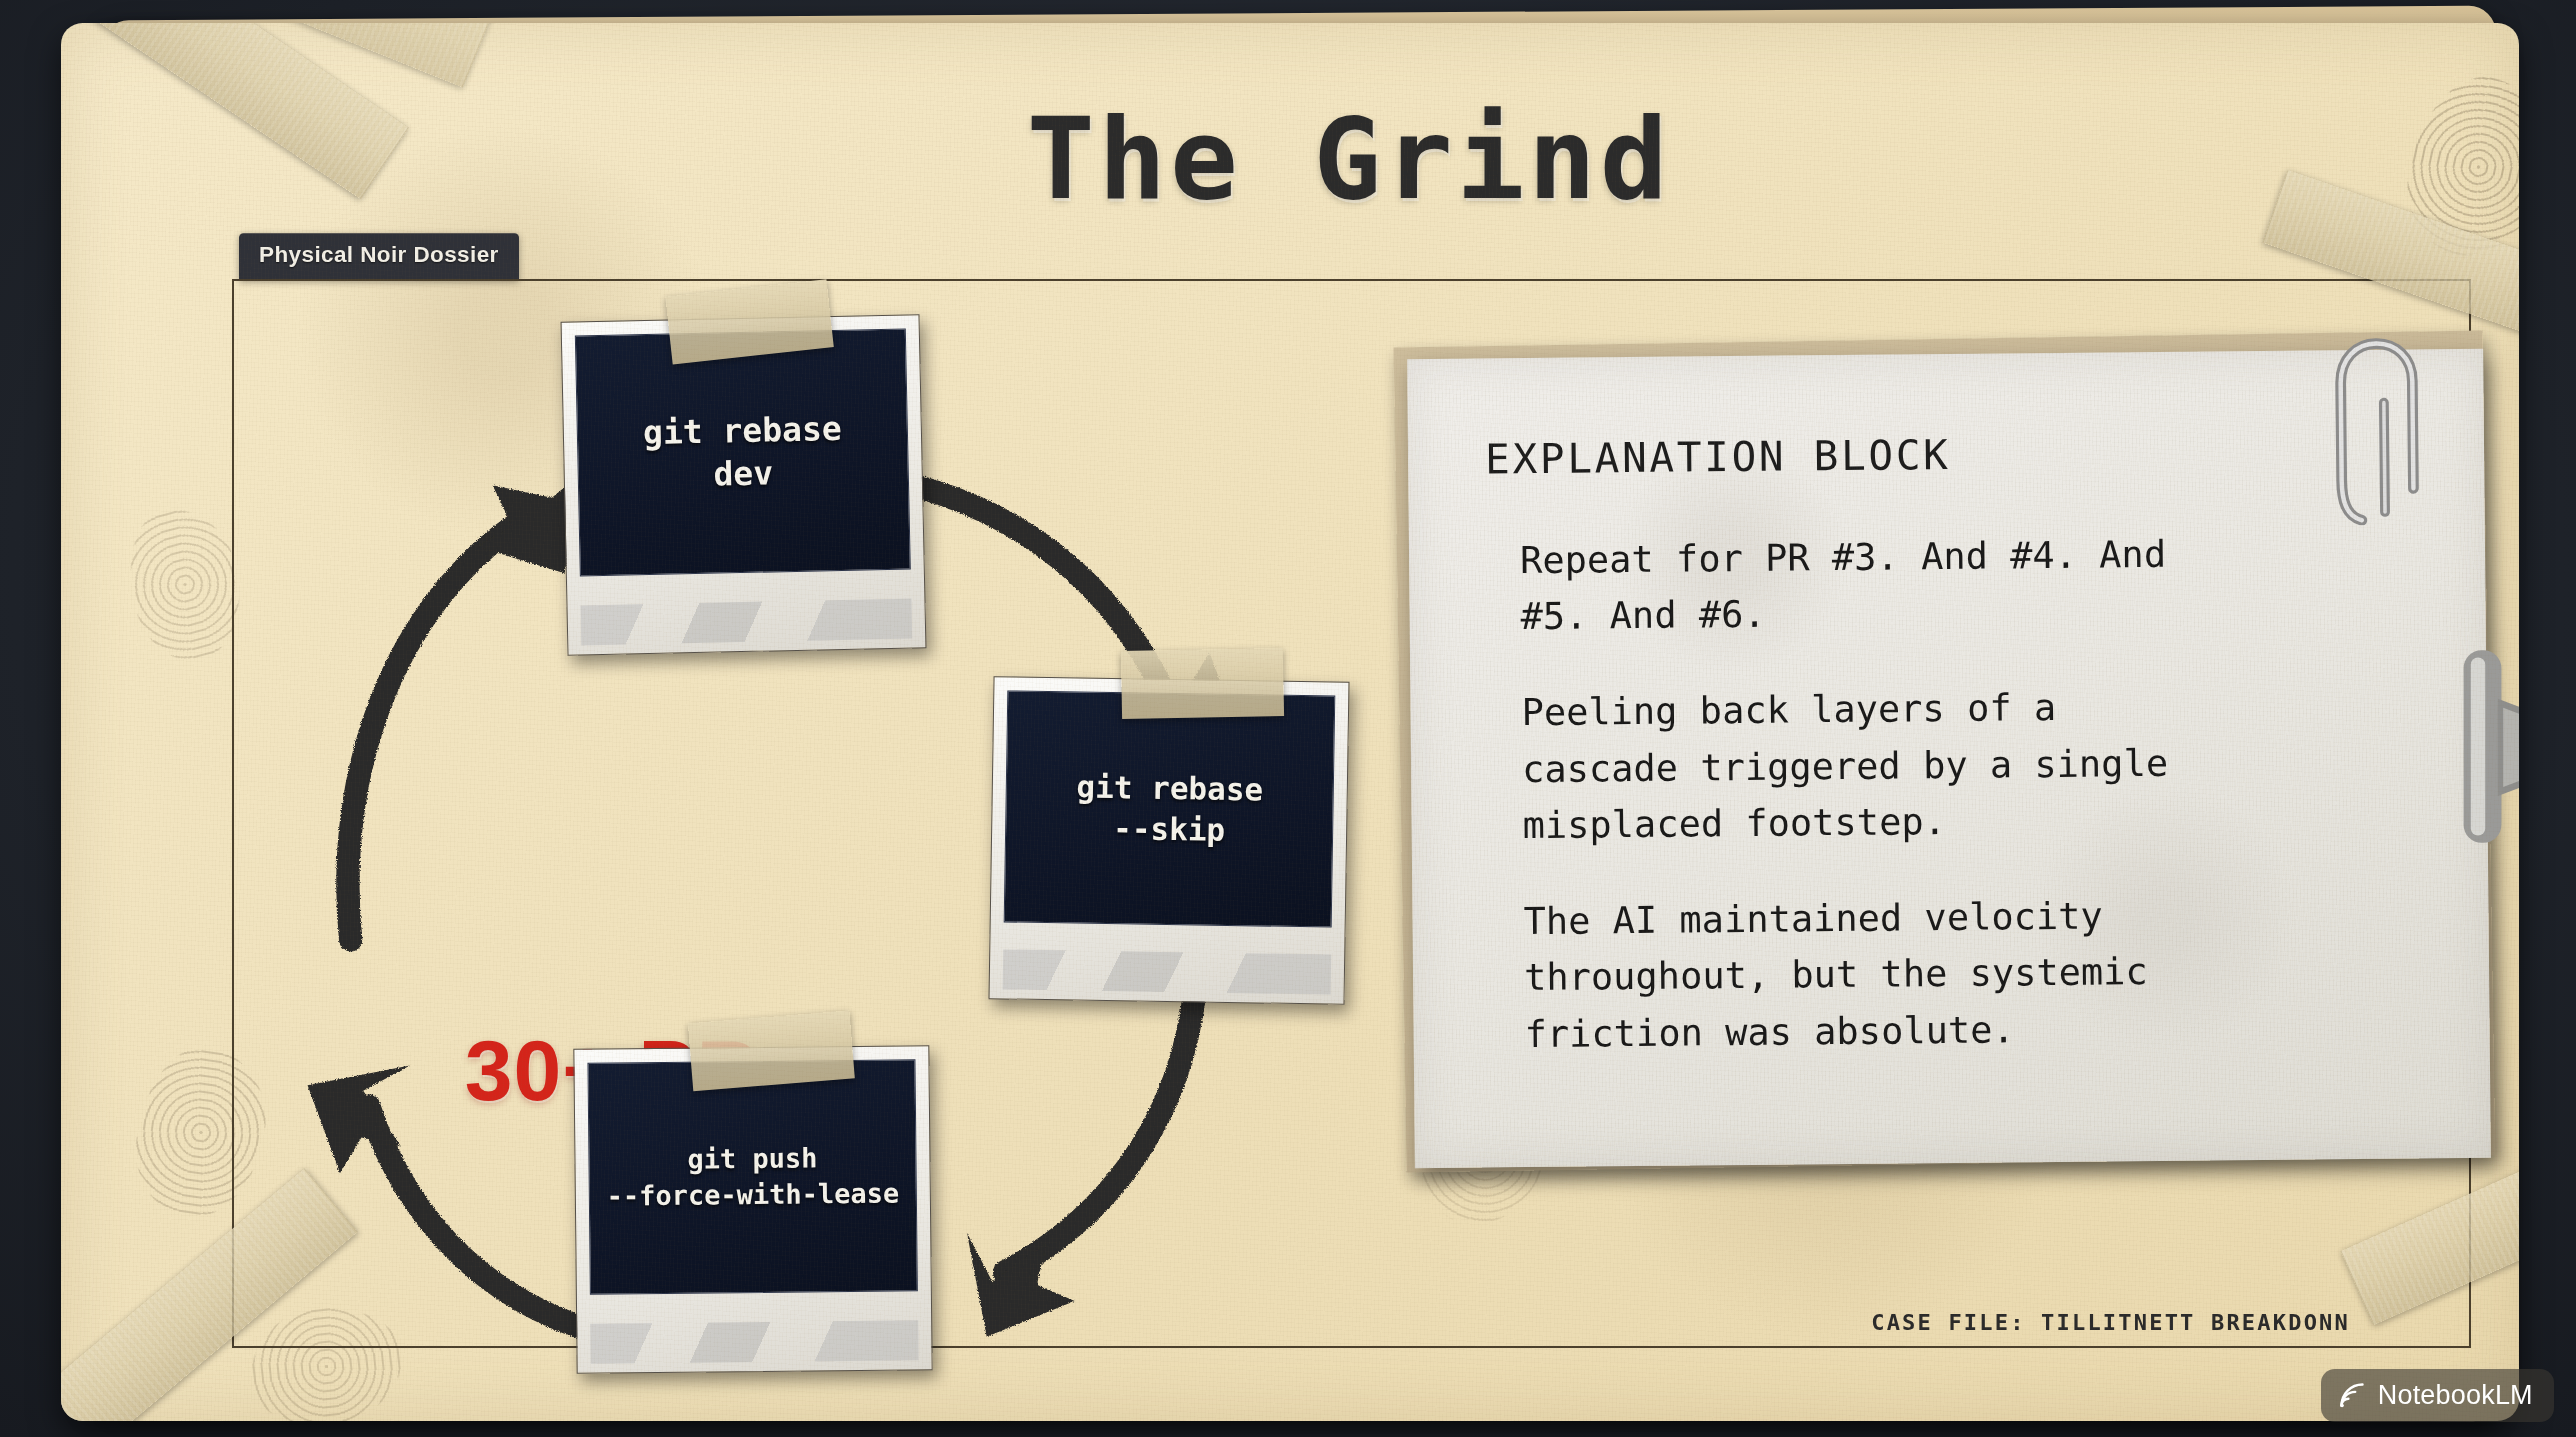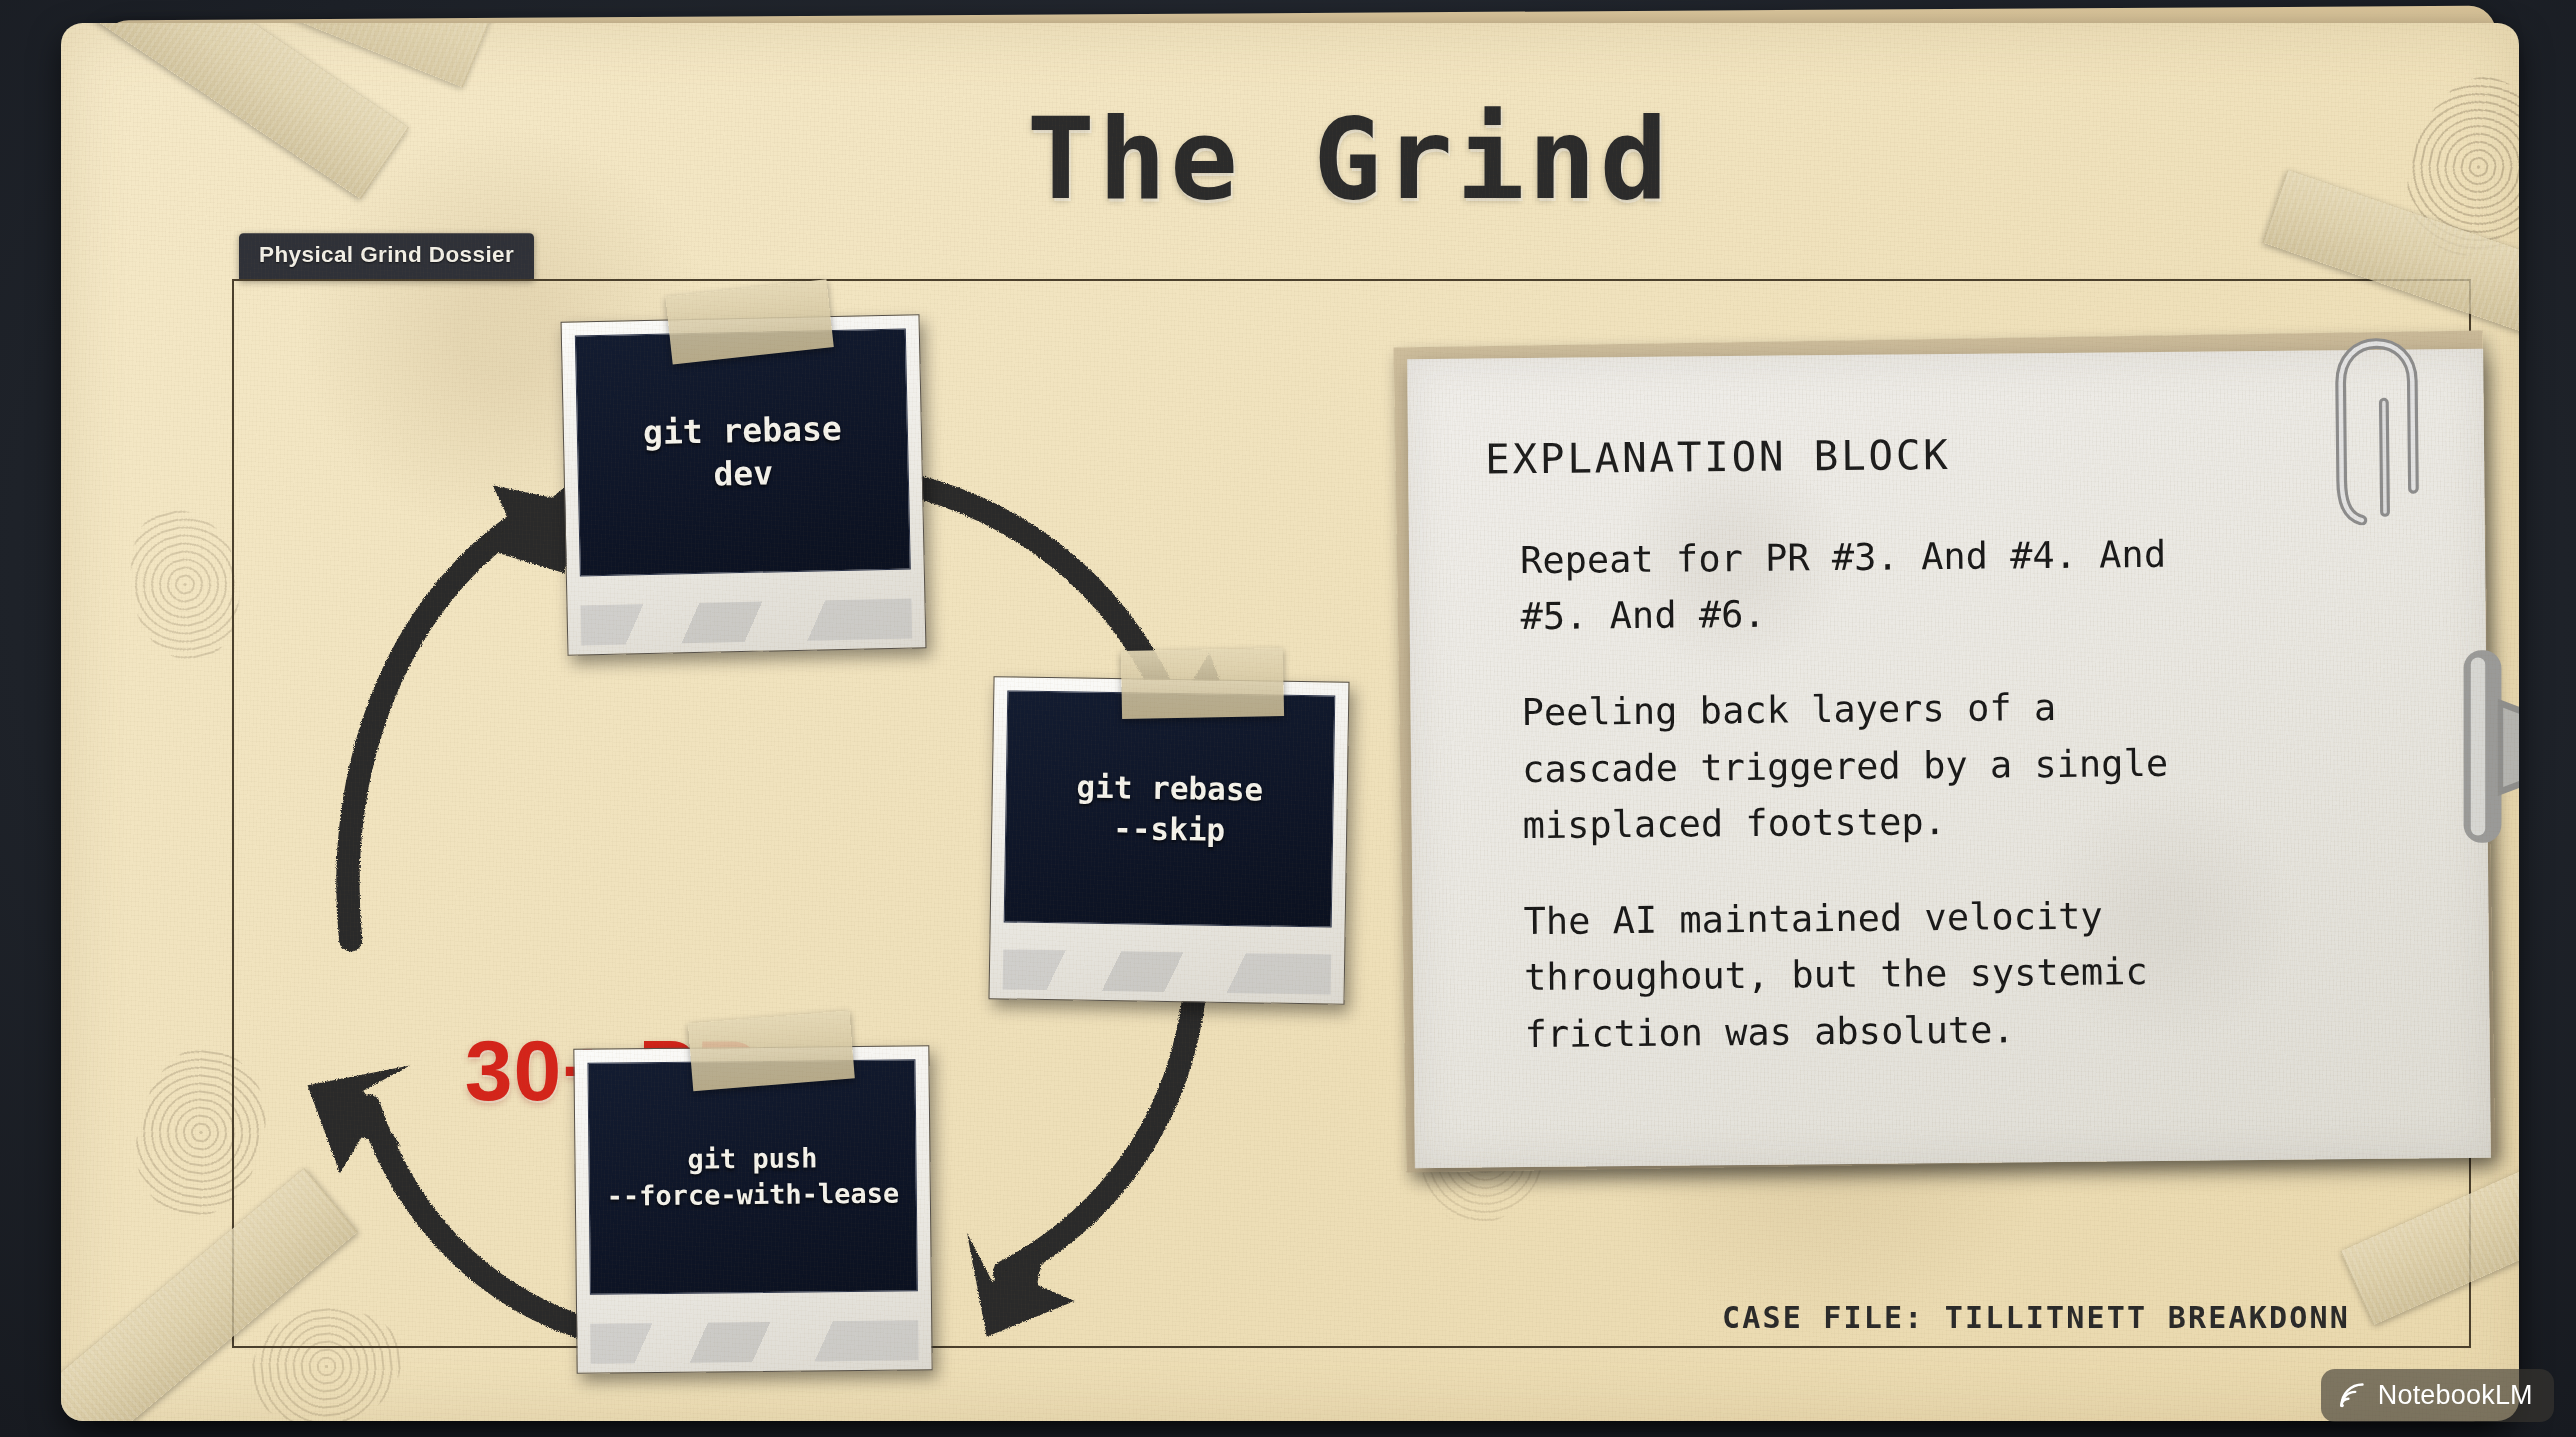--- a/index.html
+++ b/index.html
@@ -239,21 +239,21 @@
   }
   
   #binder-clip {
     position:absolute; left:2390px; top:620px; width:189px; height:207px;
   }
 
   
   #case-file {
     position:absolute; right:169px; bottom:86px;
     font-family:"DejaVu Sans Mono","Liberation Mono",monospace;
-    font-size:30px;
+    font-size:22px;
     font-weight:bold;
     letter-spacing:2.2px;
     color:#2a2a2a;
   }
 
   
   #watermark {
     position:absolute; right:21.6px; bottom:16px;
     display:flex; align-items:center; gap:10px;
     padding:10.8px 21.6px 10.8px 16px;
@@ -276,21 +276,21 @@
   <div class="folder" id="folder-main">
 
     <div class="smudge" id="smudge-1"></div>
     <div class="smudge" id="smudge-2"></div>
     <div class="smudge" id="smudge-3"></div>
     <div class="smudge" id="smudge-4"></div>
     <div class="smudge" id="smudge-5"></div>
 
     <h1 id="page-title">The Grind</h1>
 
-    <div id="dossier-tab">Physical Grind Dossier</div>
+    <div id="dossier-tab">Physical Noir Dossier</div>
     <div id="dossier-frame"></div>
 
     <div id="cycle">
       <svg id="cycle-svg" viewBox="0 0 1230 1200">
         <defs>
           <filter id="charcoal" x="-30%" y="-30%" width="160%" height="160%">
             <feTurbulence type="fractalNoise" baseFrequency="0.75" numOctaves="3" seed="7" result="n"></feTurbulence>
             <feDisplacementMap in="SourceGraphic" in2="n" scale="4" xChannelSelector="R" yChannelSelector="G"></feDisplacementMap>
           </filter>
         </defs>

